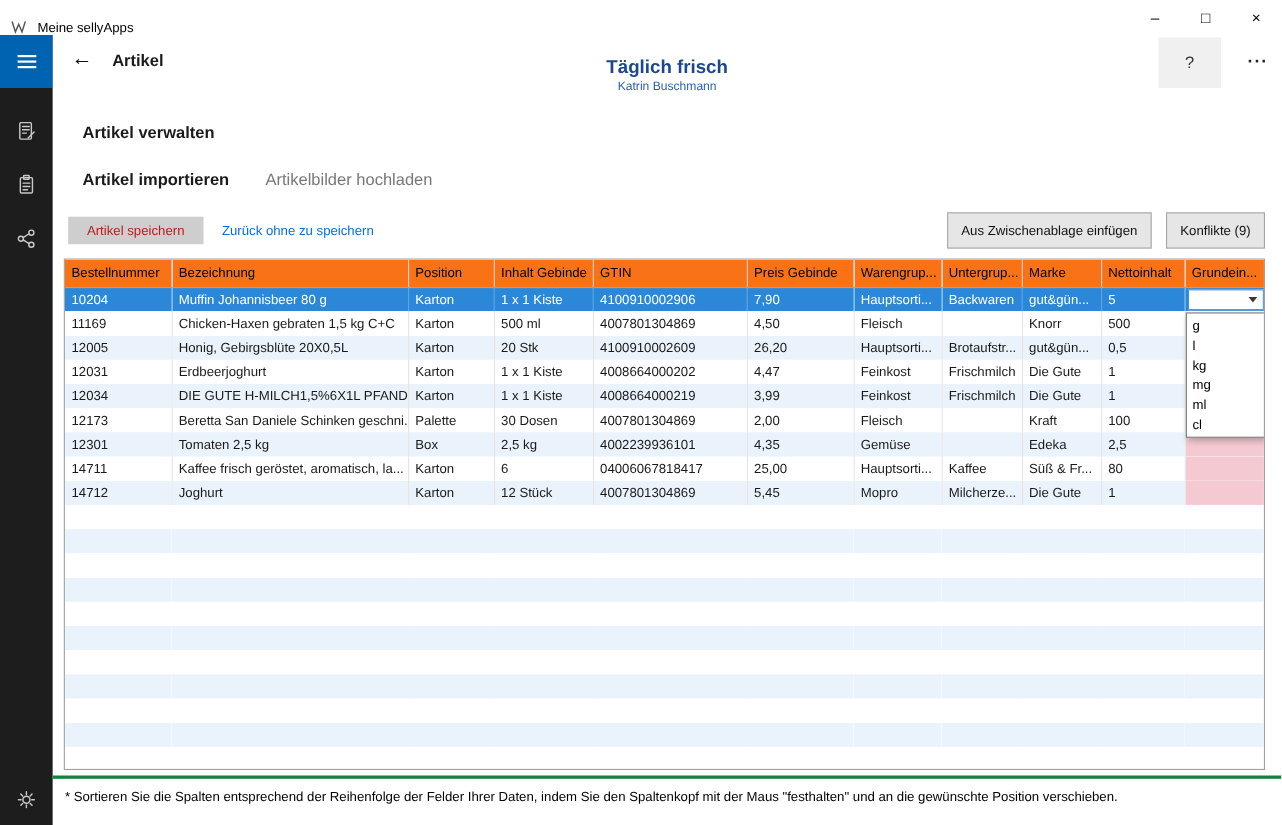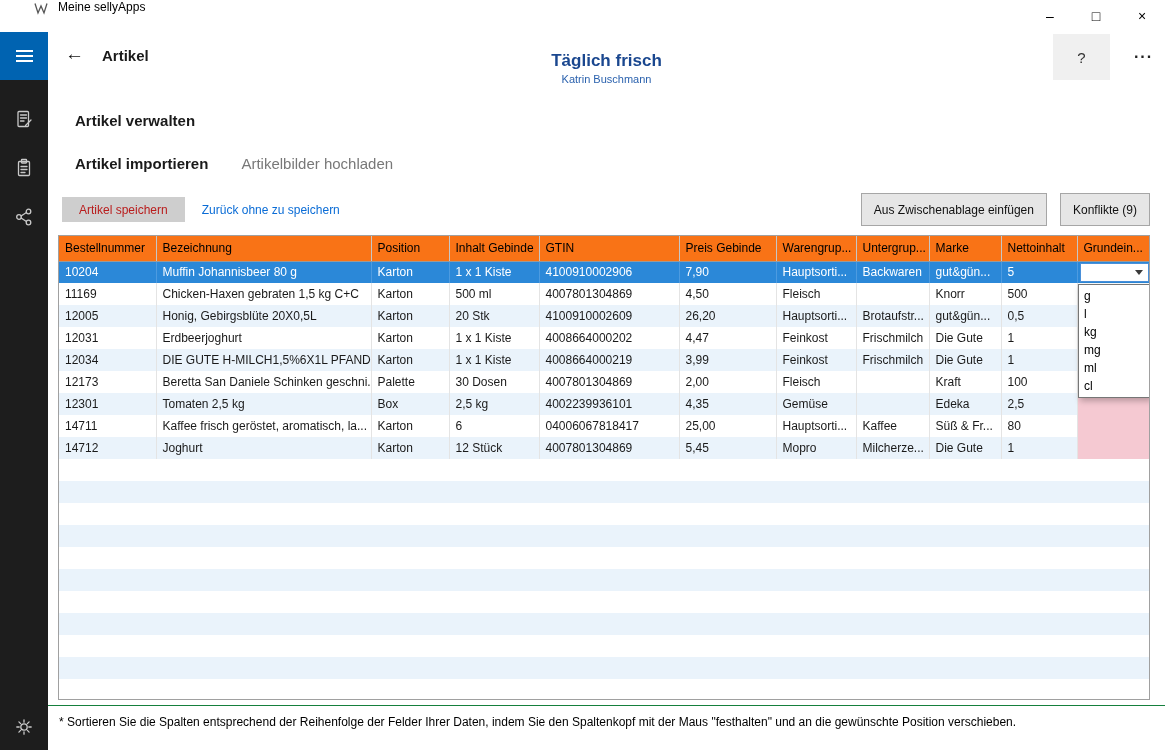--- a/index.html
+++ b/index.html
@@ -1,20 +1,20 @@
 <!DOCTYPE html>
 <html style="--accent: #0063b1; --selection: #2b88d8; --row-alt: #eaf3fb; --error-cell: #f5c9d2; --link: #0a6cd6; --header-blue: #1a478f; --subheader-blue: #2b62ae;"><head>
 <meta charset="utf-8">
 <style>
   * { box-sizing: border-box; margin: 0; padding: 0; }
   html, body { width: 1165px; height: 750px; overflow: hidden; }
   body { font-family: "Liberation Sans", sans-serif; background: #fff; color: #1a1a1a; }
 
   
-  .titlebar { height: 32px; display: flex; align-items: flex-start; background: #fff; margin-left: 24px; }
+  .titlebar { height: 32px; display: flex; align-items: flex-end; background: #fff; }
   .app-logo { width: 16px; height: 16px; margin: 0 9px 0 9px; display: inline-flex; }
   .titlebar-title { font-size: 12px; color: #000; }
   .window-controls { margin-left: auto; display: flex; height: 100%; }
   .win-btn { width: 46px; height: 100%; display: flex; align-items: center; justify-content: center; font-size: 14px; color: #000; }
 
   
   .app { display: flex; height: 718px; }
   .sidebar { width: 48px; background: #1d1d1d; display: flex; flex-direction: column; align-items: center; flex-shrink: 0; }
   .hamburger { width: 48px; height: 48px; background: var(--accent, #0063b1); display: flex; flex-direction: column; justify-content: center; align-items: center; gap: 3px; }
   .hamburger span { width: 17px; height: 2px; background: #fff; }
@@ -62,21 +62,21 @@
   tr.filler td { border-right: none; }
 
   td.combobox-cell { padding: 1px 2px; }
   .combobox { width: 100%; height: 19px; background: #fff; border: 1px solid #4a90d9; display: flex; align-items: center; justify-content: flex-end; padding-right: 5px; }
   .chev { width: 0; height: 0; border-left: 4px solid transparent; border-right: 4px solid transparent; border-top: 5px solid #3a3a3a; }
 
   .dropdown { position: absolute; top: 48px; left: 1019px; width: 72px; background: #fff; border: 1px solid #767676;
               box-shadow: 2px 3px 6px rgba(0,0,0,0.25); z-index: 10; padding: 2px 0; }
   .dropdown-option { height: 18px; line-height: 18px; padding-left: 5px; font-size: 12px; color: #000; }
 
-  .footer { margin-top: 5px; border-top: 1px solid #15803d; padding: 9px 15px 0 11px; font-size: 12px; color: #000; }
+  .footer { margin-top: 5px; border-top: 3px solid #15803d; padding: 9px 15px 0 11px; font-size: 12px; color: #000; }
 
   svg.icon-stroke { stroke: #c9c9c9; fill: none; stroke-width: 1.3; stroke-linecap: round; stroke-linejoin: round; }
 </style>
 </head>
 <body>
 
 <div class="titlebar">
   <span class="app-logo">
     <svg width="16" height="16" viewBox="0 0 16 16">
         <path d="M2 3.5l3 9.5 3-7 3 7 3-9.5" stroke="#555" fill="none" stroke-width="1.3"></path>

